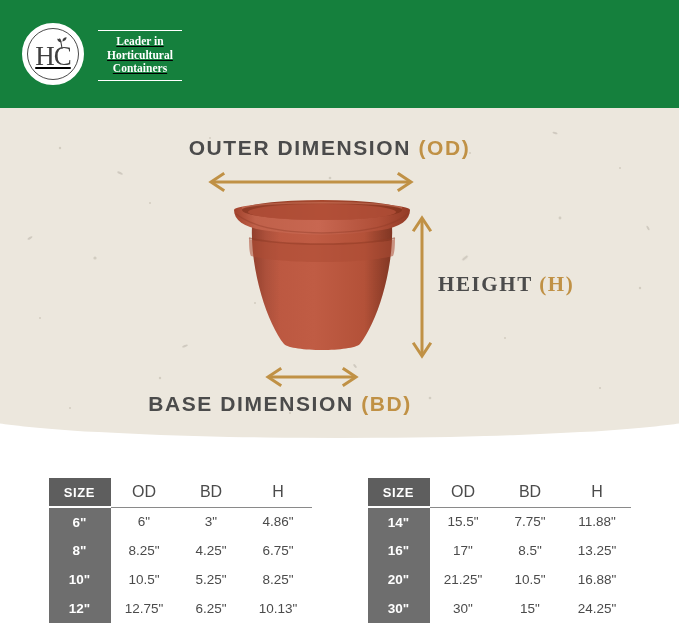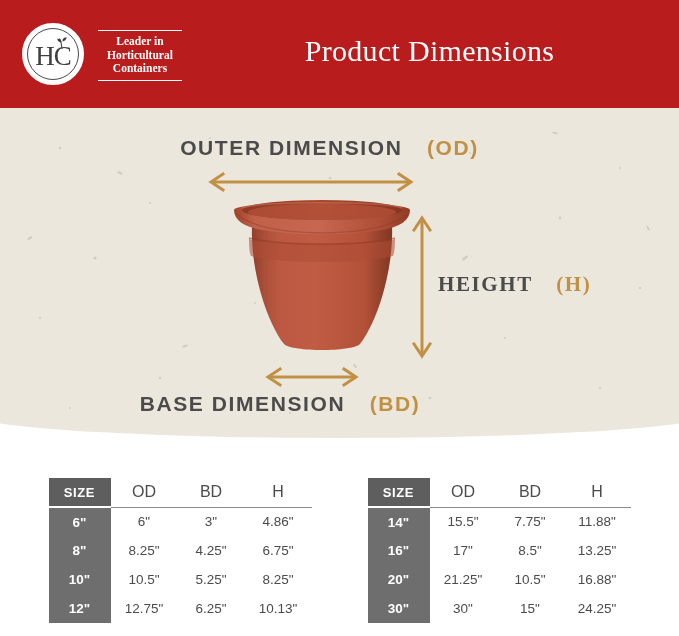--- a/index.html
+++ b/index.html
@@ -12,23 +12,24 @@
     overflow: hidden;
     position: relative;
   }
 
   
   .header {
     position: absolute;
     top: 0; left: 0;
     width: 679px;
     height: 108px;
-    background: #b91c1c;
+    background: #15803d;
     display: flex;
     align-items: center;
+    text-decoration: underline;
   }
 
   .logo-block {
     display: flex;
     align-items: center;
     margin-left: 22px;
   }
 
   .logo-circle {
     width: 62px;
@@ -123,21 +124,21 @@
 
   .diag-label {
     position: absolute;
     font-family: "Liberation Sans", sans-serif;
     font-size: 21px;
     font-weight: bold;
     letter-spacing: 1.6px;
     color: #4b4b4b;
     white-space: nowrap;
   }
-  .diag-label .abbr { color: #c09145; margin-left: 17px; }
+  .diag-label .abbr { color: #c09145; }
 
   #label-od { top: 28px; left: 0; width: 679px; text-align: center; padding-right: 20px; }
   #label-bd { top: 284px; left: 0; width: 580px; text-align: center; padding-right: 20px; }
   #label-h  { top: 164px; left: 438px; font-family: Liberation Serif, serif; }
 
   .arrow-h-od { position: absolute; top: 63px; left: 205px; width: 212px; height: 22px; }
   .arrow-h-bd { position: absolute; top: 258px; left: 262px; width: 100px; height: 22px; }
   .arrow-v-h  { position: absolute; top: 105px; left: 410px; width: 24px; height: 148px; }
 
   .pot-wrap { position: absolute; top: 86px; left: 222px; width: 200px; height: 172px; }
@@ -202,21 +203,20 @@
     </div>
     <div class="logo-tagline">
       <div class="rule"></div>
       <div>Leader in</div>
       <div>Horticultural</div>
       <div>Containers</div>
       <div class="rule bottom"></div>
     </div>
   </div>
 
-  <div class="header-title">Product Dimensions</div>
 </div>
 
 <div class="diagram-panel">
   <div class="diagram-bg"></div>
 
   <svg class="speckles">
     <g fill="#b9b2a5">
       <circle cx="60" cy="40" r="1.2"></circle>
         <circle cx="150" cy="95" r="1"></circle>
       <circle cx="95" cy="150" r="1.6"></circle>

